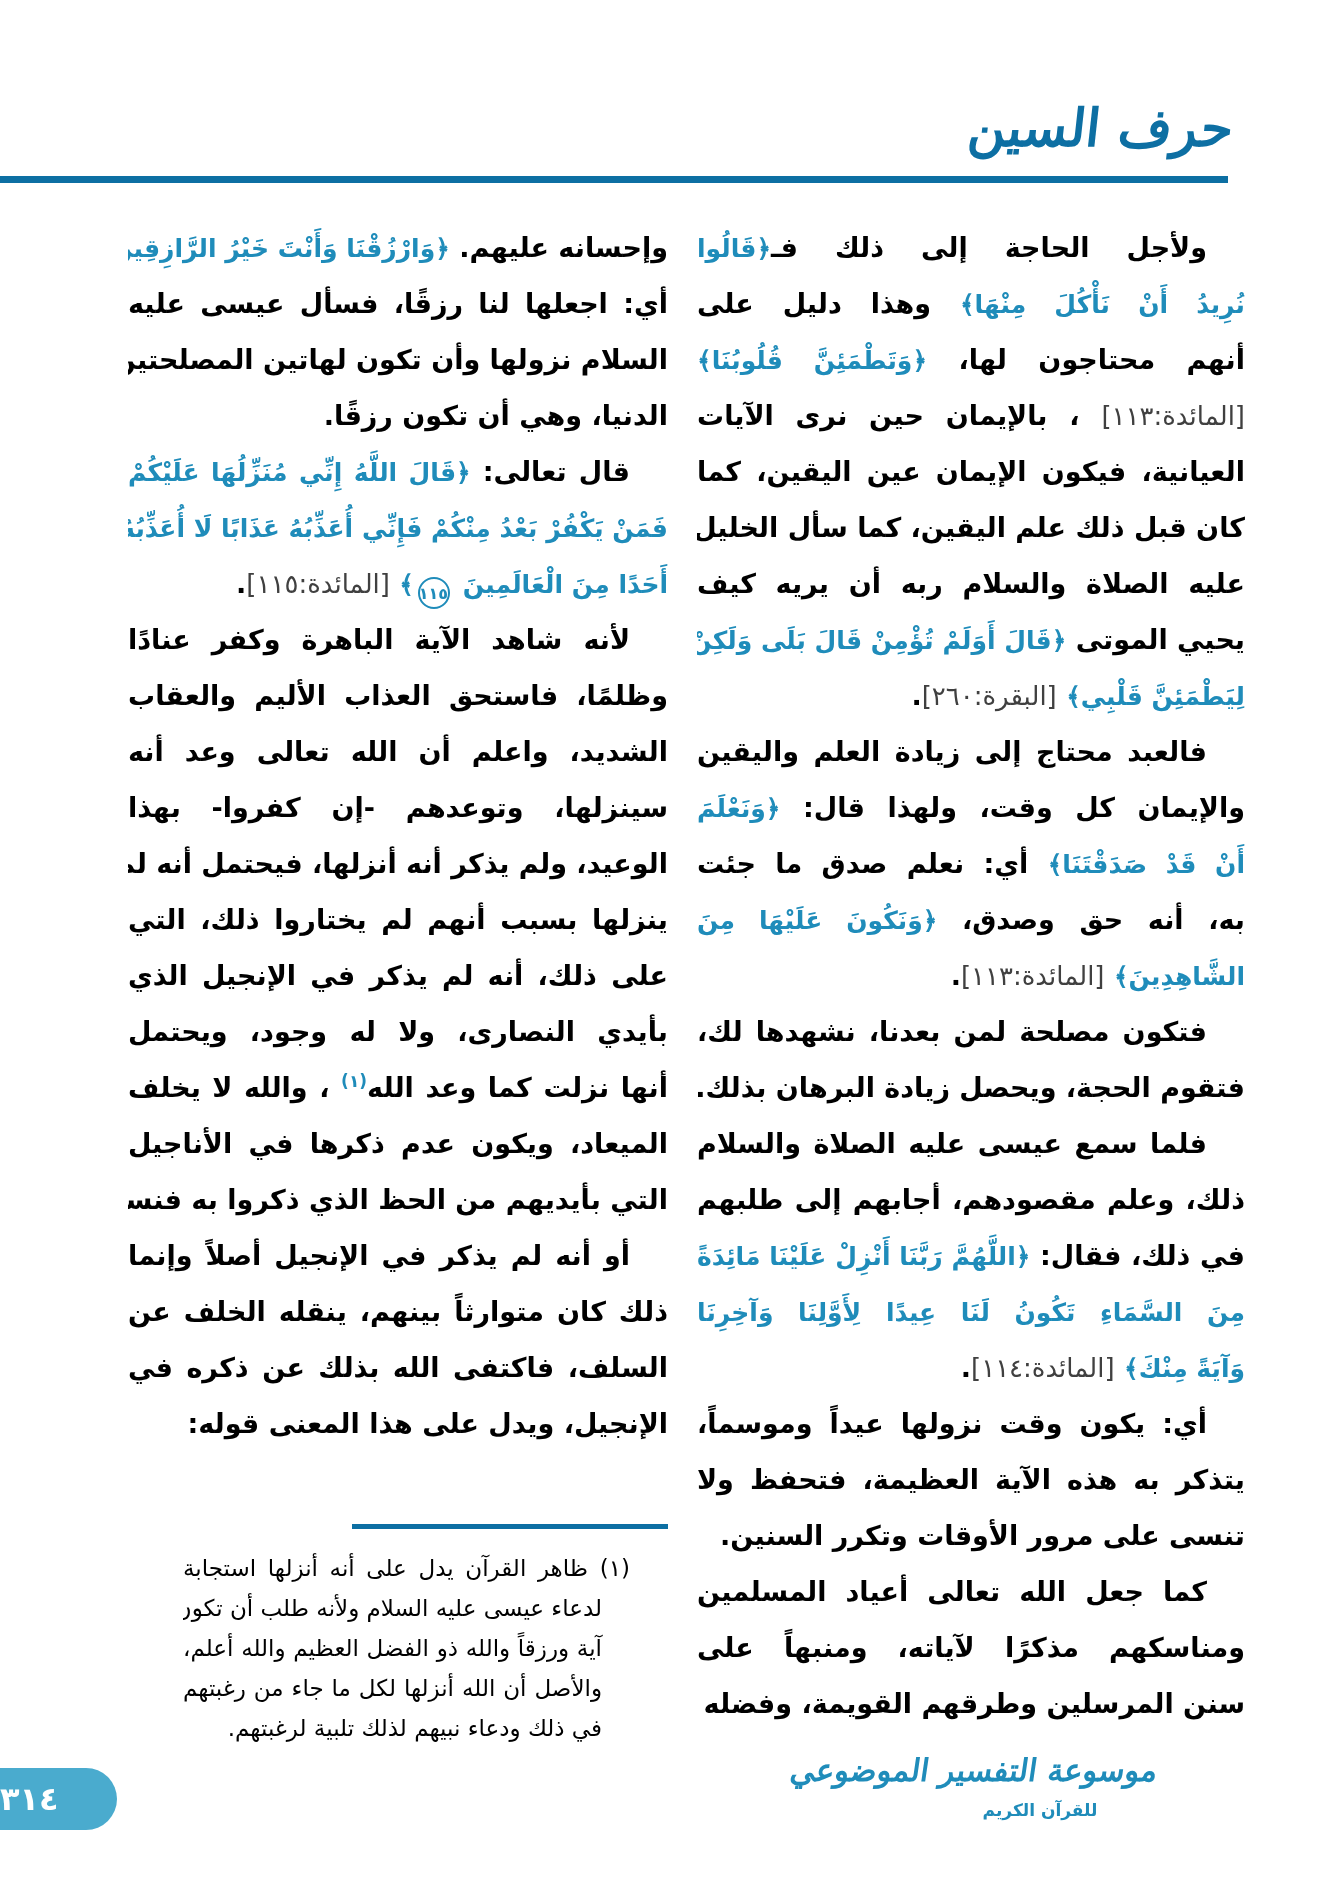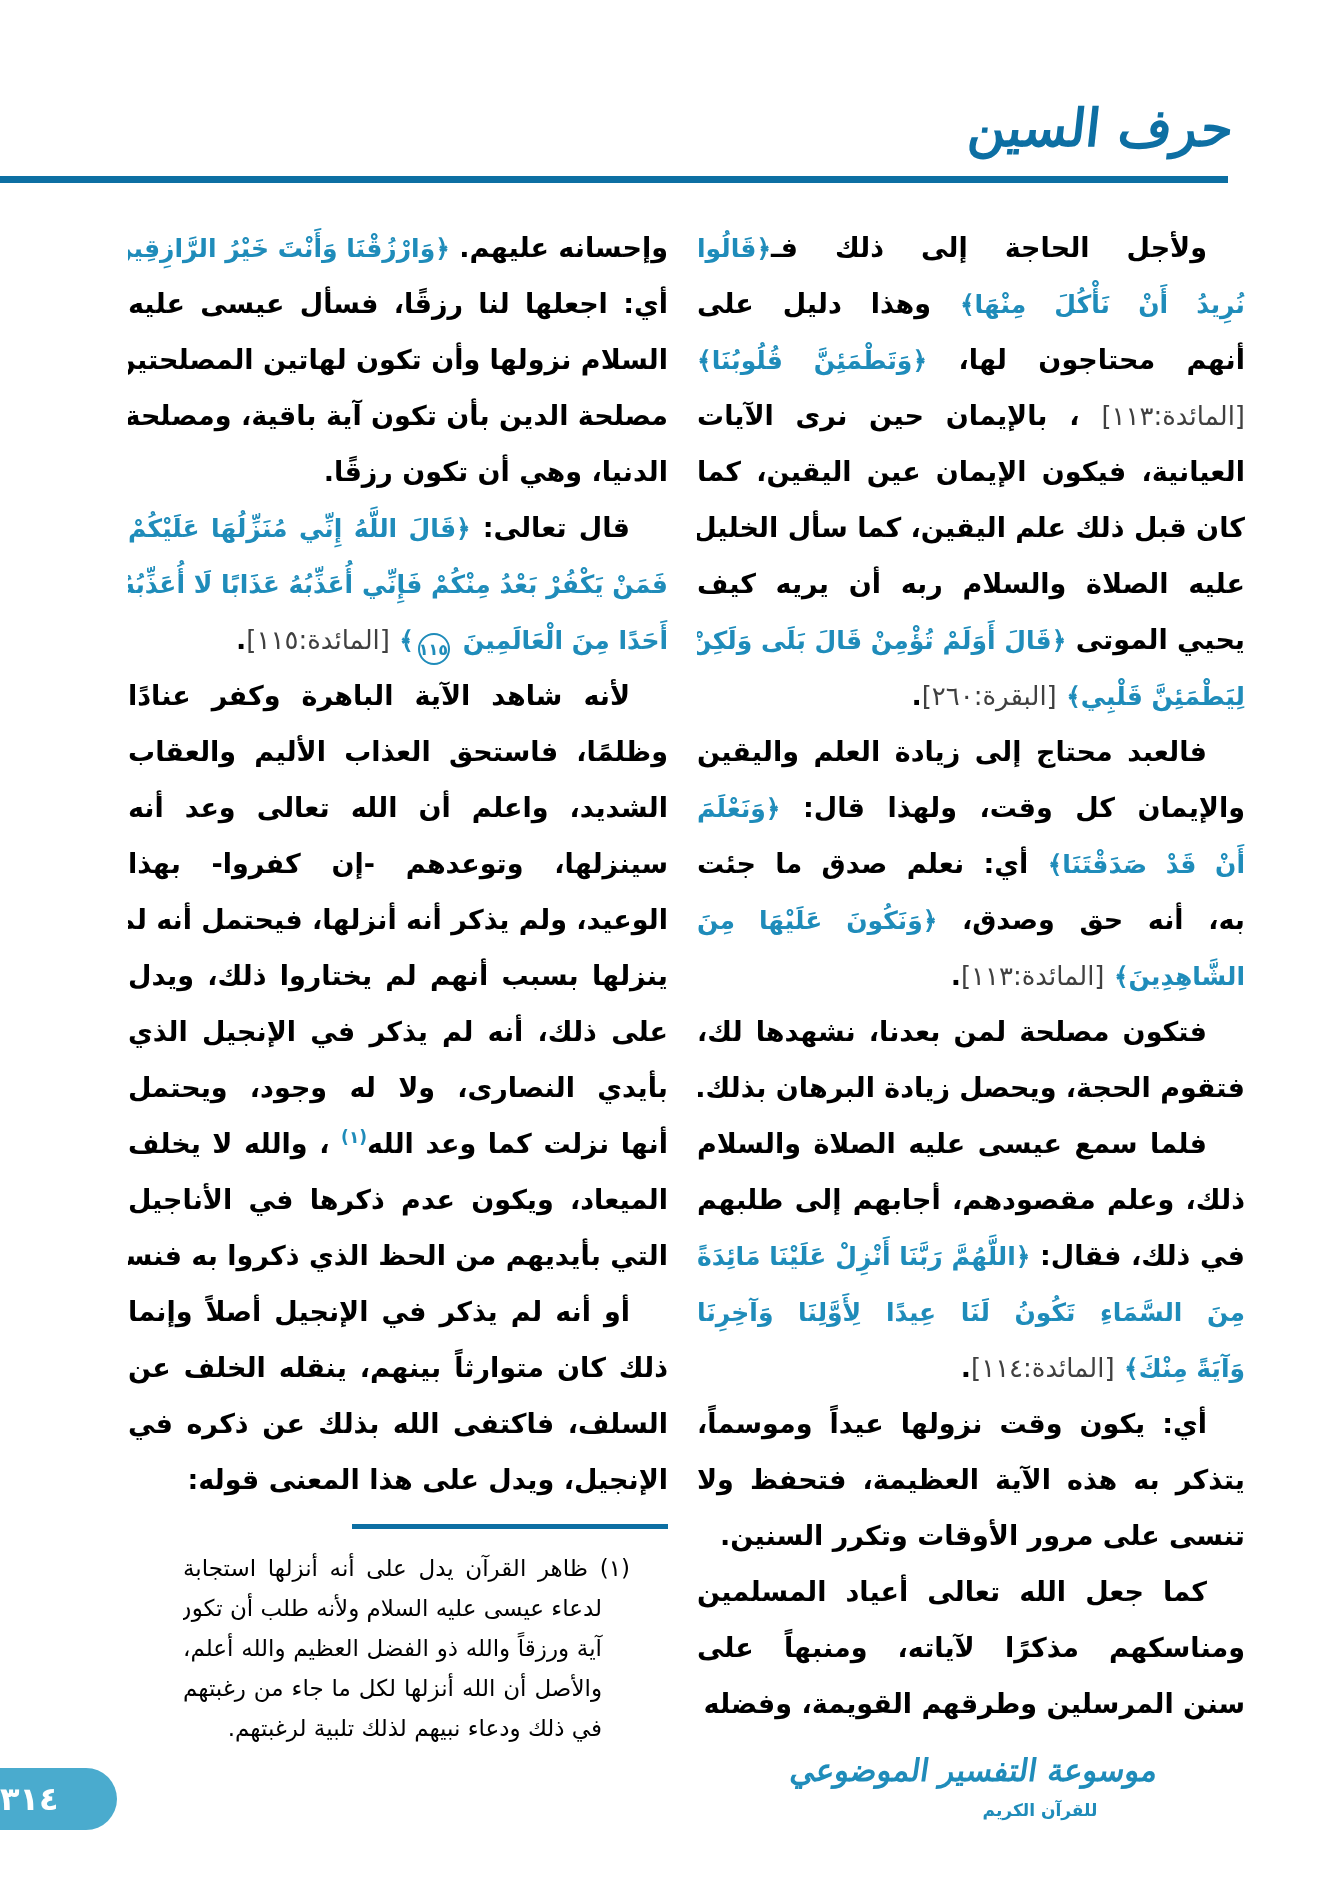--- a/index.html
+++ b/index.html
@@ -79,31 +79,30 @@
       <div class="line"><span class="seg-n">يتذكر به هذه الآية العظيمة، فتحفظ ولا</span></div>
       <div class="line last"><span class="seg-n">تنسى على مرور الأوقات وتكرر السنين.</span></div>
       <div class="line indent"><span class="seg-n">كما جعل الله تعالى أعياد المسلمين</span></div>
       <div class="line"><span class="seg-n">ومناسكهم مذكرًا لآياته، ومنبهاً على</span></div>
       <div class="line last"><span class="seg-n">سنن المرسلين وطرقهم القويمة، وفضله</span></div>
     </div>
   <div class="col col-left">
       <div class="line"><span class="seg-n">وإحسانه عليهم. </span><span class="seg-q">﴿وَارْزُقْنَا وَأَنْتَ خَيْرُ الرَّازِقِينَ﴾</span></div>
       <div class="line"><span class="seg-n">أي: اجعلها لنا رزقًا، فسأل عيسى عليه</span></div>
       <div class="line"><span class="seg-n">السلام نزولها وأن تكون لهاتين المصلحتين،</span></div>
-      <div class="line"><span class="seg-n">مصلحة الدين بأن تكون آية باقية، ومصلحة</span></div>
       <div class="line last"><span class="seg-n">الدنيا، وهي أن تكون رزقًا.</span></div>
       <div class="line indent"><span class="seg-n">قال تعالى: </span><span class="seg-q">﴿قَالَ اللَّهُ إِنِّي مُنَزِّلُهَا عَلَيْكُمْ</span></div>
       <div class="line"><span class="seg-q">فَمَنْ يَكْفُرْ بَعْدُ مِنْكُمْ فَإِنِّي أُعَذِّبُهُ عَذَابًا لَا أُعَذِّبُهُ</span></div>
       <div class="line last"><span class="seg-q">أَحَدًا مِنَ الْعَالَمِينَ </span><span class="seg-a">١١٥</span><span class="seg-q">﴾</span><span class="seg-n"> </span><span class="seg-c">[المائدة:١١٥]</span><span class="seg-n">.</span></div>
       <div class="line indent"><span class="seg-n">لأنه شاهد الآية الباهرة وكفر عنادًا</span></div>
       <div class="line"><span class="seg-n">وظلمًا، فاستحق العذاب الأليم والعقاب</span></div>
       <div class="line"><span class="seg-n">الشديد، واعلم أن الله تعالى وعد أنه</span></div>
       <div class="line"><span class="seg-n">سينزلها، وتوعدهم -إن كفروا- بهذا</span></div>
       <div class="line"><span class="seg-n">الوعيد، ولم يذكر أنه أنزلها، فيحتمل أنه لم</span></div>
-      <div class="line"><span class="seg-n">ينزلها بسبب أنهم لم يختاروا ذلك، ويدل</span></div>
+      <div class="line"><span class="seg-n">ينزلها بسبب أنهم لم يختاروا ذلك، التي</span></div>
       <div class="line"><span class="seg-n">على ذلك، أنه لم يذكر في الإنجيل الذي</span></div>
       <div class="line"><span class="seg-n">بأيدي النصارى، ولا له وجود، ويحتمل</span></div>
       <div class="line"><span class="seg-n">أنها نزلت كما وعد الله</span><span class="seg-f">(١)</span><span class="seg-n"> ، والله لا يخلف</span></div>
       <div class="line"><span class="seg-n">الميعاد، ويكون عدم ذكرها في الأناجيل</span></div>
       <div class="line last"><span class="seg-n">التي بأيديهم من الحظ الذي ذكروا به فنسوه.</span></div>
       <div class="line indent"><span class="seg-n">أو أنه لم يذكر في الإنجيل أصلاً وإنما</span></div>
       <div class="line"><span class="seg-n">ذلك كان متوارثاً بينهم، ينقله الخلف عن</span></div>
       <div class="line"><span class="seg-n">السلف، فاكتفى الله بذلك عن ذكره في</span></div>
       <div class="line last"><span class="seg-n">الإنجيل، ويدل على هذا المعنى قوله:</span></div>
     </div>

